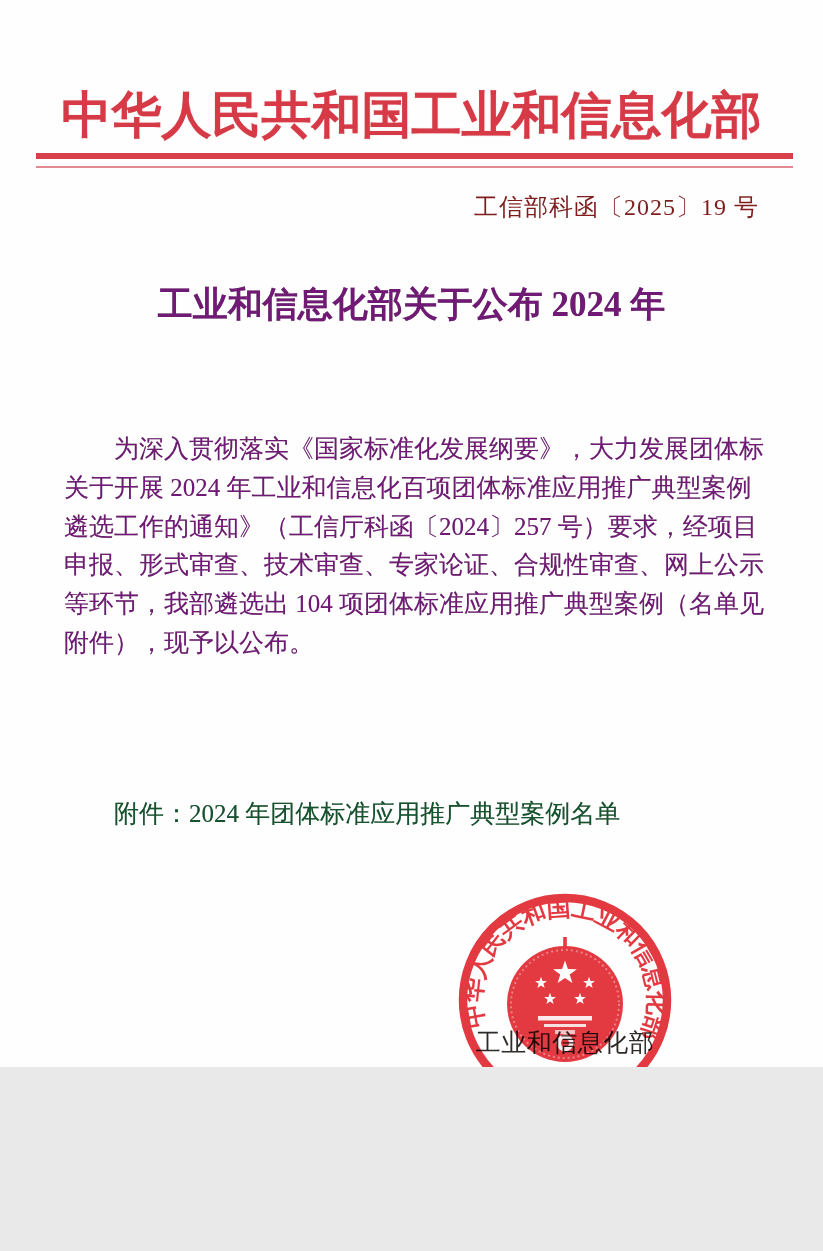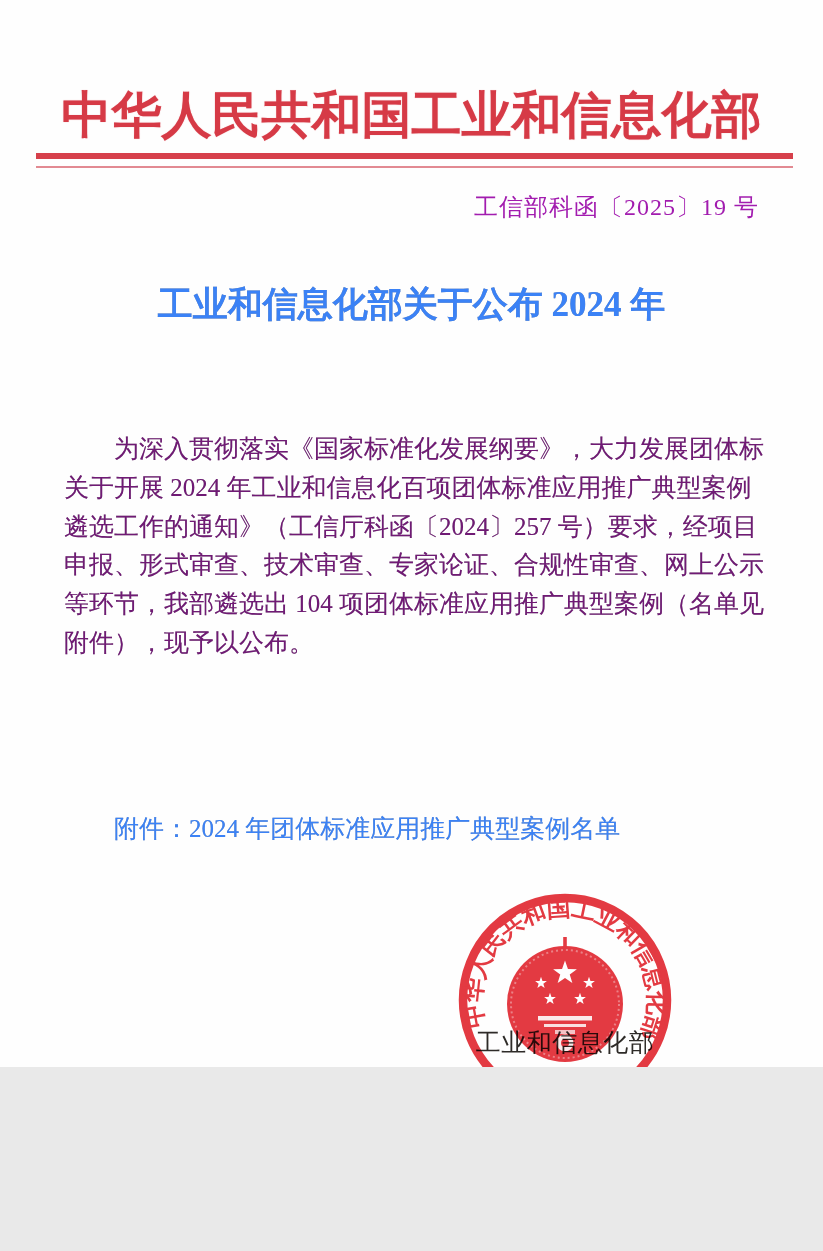--- a/index.html
+++ b/index.html
@@ -29,52 +29,51 @@
     background: #d6404b;
   }
   .rule-top-thin {
     position: absolute; top: 166px; left: 36px; width: 757px; height: 2px;
     background: #e28a92;
   }
   .doc-number {
     position: absolute;
     top: 191px; right: 64px;
     font-size: 24px;
-    color: #a21caf;
+    color: #7f1d1d;
     letter-spacing: 1px;
     white-space: nowrap;
   }
   .doc-title {
     position: absolute;
     top: 278px; left: 0; right: 0;
     text-align: center;
     font-weight: bold;
-    color: #3b82f6;
+    color: #701a75;
     font-size: 35px;
     line-height: 54px;
     text-shadow: 0 0 0.5px rgba(47,45,44,.5);
   }
   .body-block {
     position: absolute;
     top: 430px; left: 64px; width: 706px;
     font-size: 25px;
     line-height: 38.8px;
     color: #701a75;
     text-shadow: 0 0 0.5px rgba(63,61,60,.45);
   }
   .body-line { white-space: nowrap; }
   .indent { padding-left: 50px; }
   .attachment-line {
     position: absolute;
     top: 797px; left: 114px;
     font-size: 25px;
-    color: #3b82f6;
+    color: #14532d;
     white-space: nowrap;
     text-shadow: 0 0 0.5px rgba(63,61,60,.45);
-    margin-top: 15px;
   }
   .issuer-name {
     position: absolute;
     top: 1026px; left: 565px;
     transform: translateX(-50%);
     font-size: 25px;
     color: #2e2b28;
     white-space: nowrap;
     letter-spacing: 0.5px;
   }

